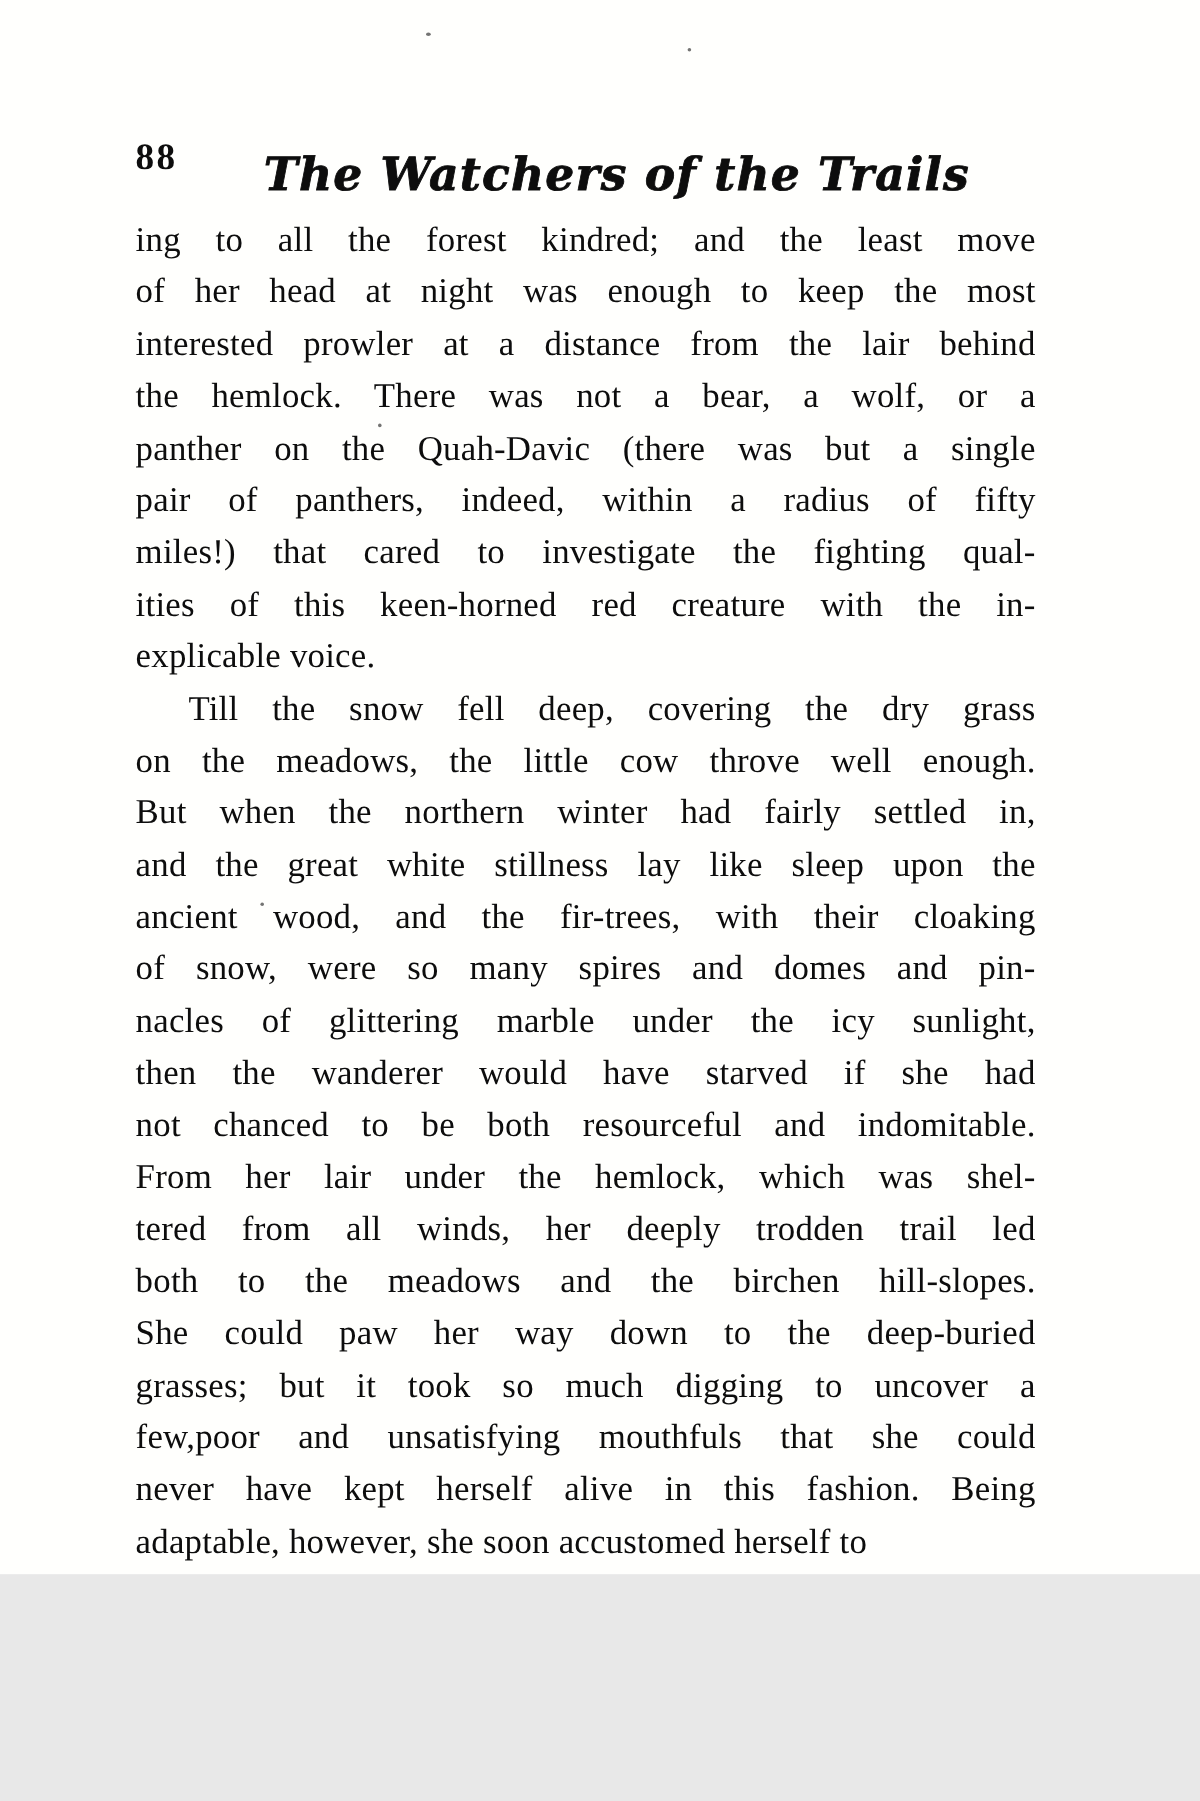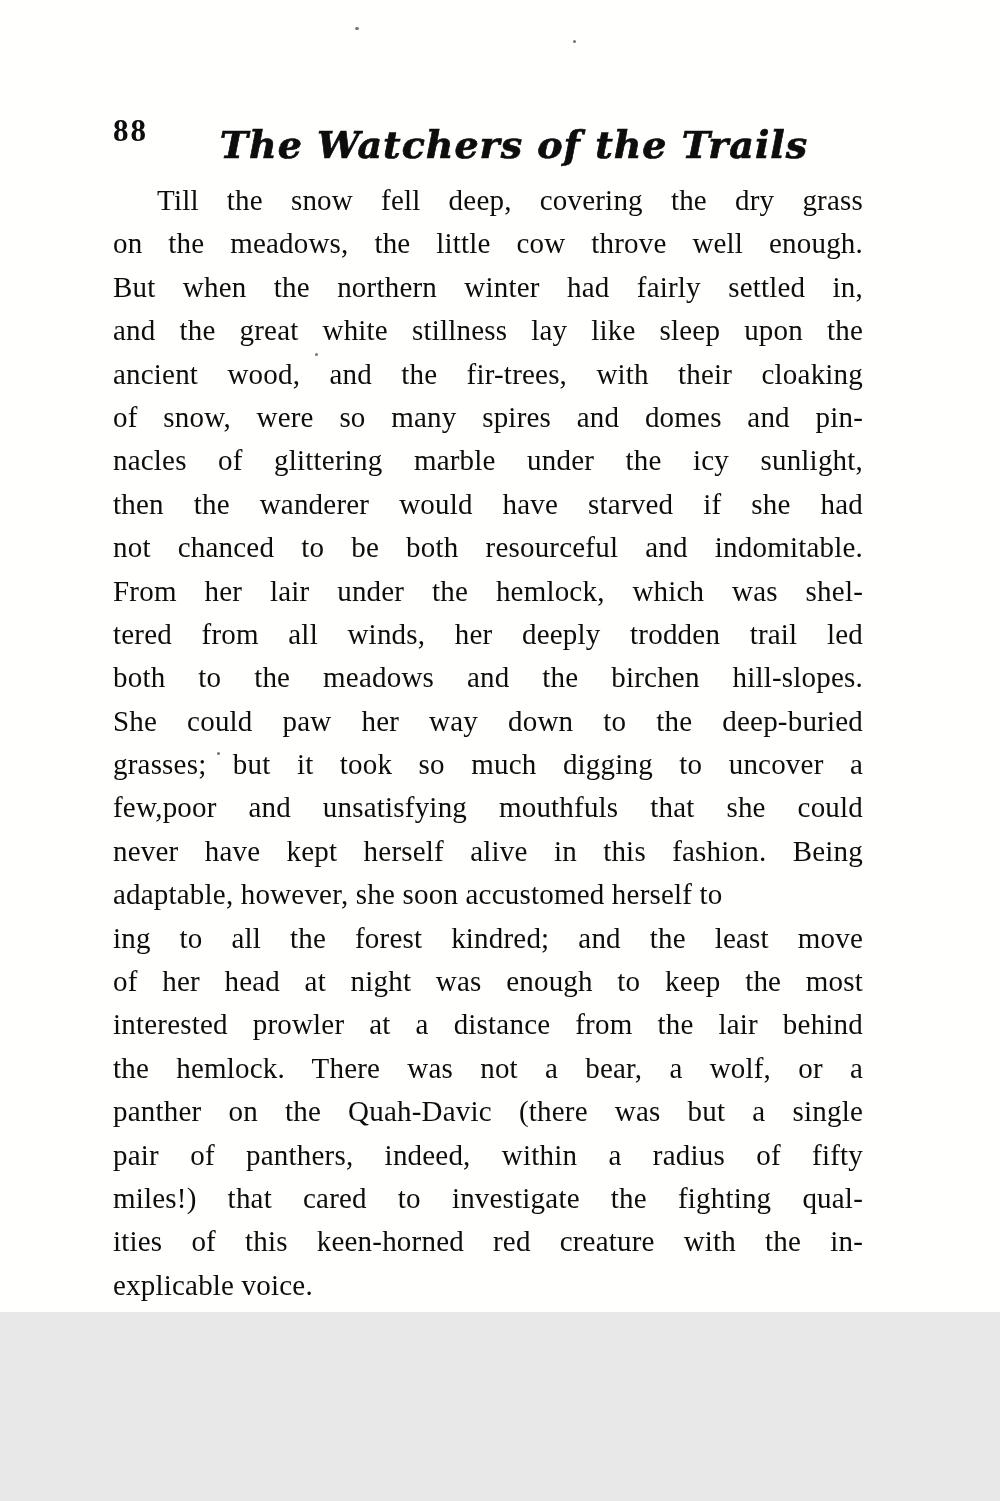--- a/index.html
+++ b/index.html
@@ -77,51 +77,51 @@
 <body>
 
 <main class="page">
 
   <span class="page-number">88</span>
   <h1 class="running-title">The Watchers of the Trails</h1>
 
   <section class="text-col">
 
     <p class="para">
+      <span class="line">ing to all the forest kindred; and the least move</span>
+      <span class="line">of her head at night was enough to keep the most</span>
+      <span class="line">interested prowler at a distance from the lair behind</span>
+      <span class="line">the hemlock.  There was not a bear, a wolf, or a</span>
+      <span class="line">panther on the Quah-Davic (there was but a single</span>
+      <span class="line">pair of panthers, indeed, within a radius of fifty</span>
+      <span class="line">miles!) that cared to investigate the fighting qual-</span>
+      <span class="line">ities of this keen-horned red creature with the in-</span>
+      <span class="line end">explicable voice.</span>
+    </p>
+
+    <p class="para">
       <span class="line indent">Till the snow fell deep, covering the dry grass</span>
       <span class="line">on the meadows, the little cow throve well enough.</span>
       <span class="line">But when the northern winter had fairly settled in,</span>
       <span class="line">and the great white stillness lay like sleep upon the</span>
       <span class="line">ancient wood, and the fir-trees, with their cloaking</span>
       <span class="line">of snow, were so many spires and domes and pin-</span>
       <span class="line">nacles of glittering marble under the icy sunlight,</span>
       <span class="line">then the wanderer would have starved if she had</span>
       <span class="line">not chanced to be both resourceful and indomitable.</span>
       <span class="line">From her lair under the hemlock, which was shel-</span>
       <span class="line">tered from all winds, her deeply trodden trail led</span>
       <span class="line">both to the meadows and the birchen hill-slopes.</span>
       <span class="line">She could paw her way down to the deep-buried</span>
       <span class="line">grasses; but it took so much digging to uncover a</span>
       <span class="line">few,poor and unsatisfying mouthfuls that she could</span>
       <span class="line">never have kept herself alive in this fashion.  Being</span>
       <span class="line end">adaptable, however, she soon accustomed herself to</span>
     </p>
 
-    <p class="para">
-      <span class="line">ing to all the forest kindred; and the least move</span>
-      <span class="line">of her head at night was enough to keep the most</span>
-      <span class="line">interested prowler at a distance from the lair behind</span>
-      <span class="line">the hemlock.  There was not a bear, a wolf, or a</span>
-      <span class="line">panther on the Quah-Davic (there was but a single</span>
-      <span class="line">pair of panthers, indeed, within a radius of fifty</span>
-      <span class="line">miles!) that cared to investigate the fighting qual-</span>
-      <span class="line">ities of this keen-horned red creature with the in-</span>
-      <span class="line end">explicable voice.</span>
-    </p>
-
   </section>
 
   <i class="speck" style="left:355px; top:27px;  width:4px; height:3px;"></i>
   <i class="speck" style="left:573px; top:40px;  width:3px; height:3px;"></i>
   <i class="speck" style="left:315px; top:353px; width:3px; height:3px;"></i>
   <i class="speck" style="left:217px; top:752px; width:3px; height:3px;"></i>
   <i class="speck" style="left:207px; top:1335px; width:3px; height:3px;"></i>
   <i class="speck" style="left:492px; top:1359px; width:3px; height:3px;"></i>
   <i class="speck" style="left:113px; top:1369px; width:3px; height:3px;"></i>
   <i class="speck" style="left:196px; top:1370px; width:3px; height:3px;"></i>

